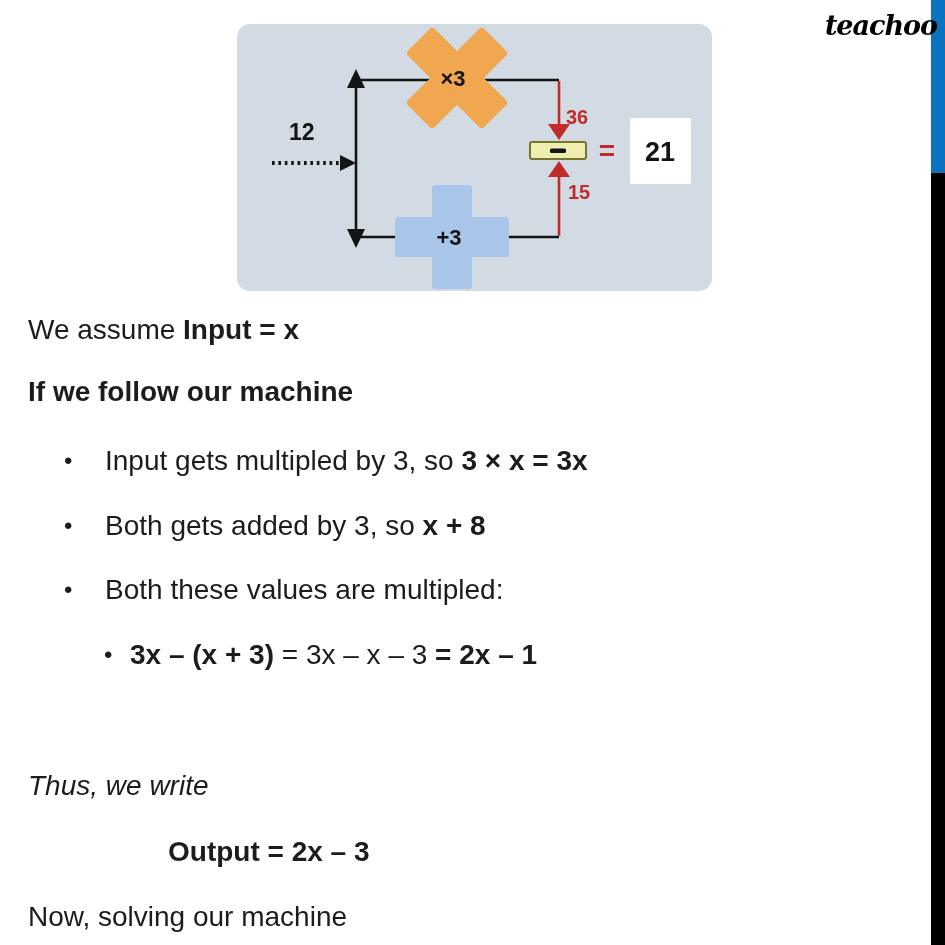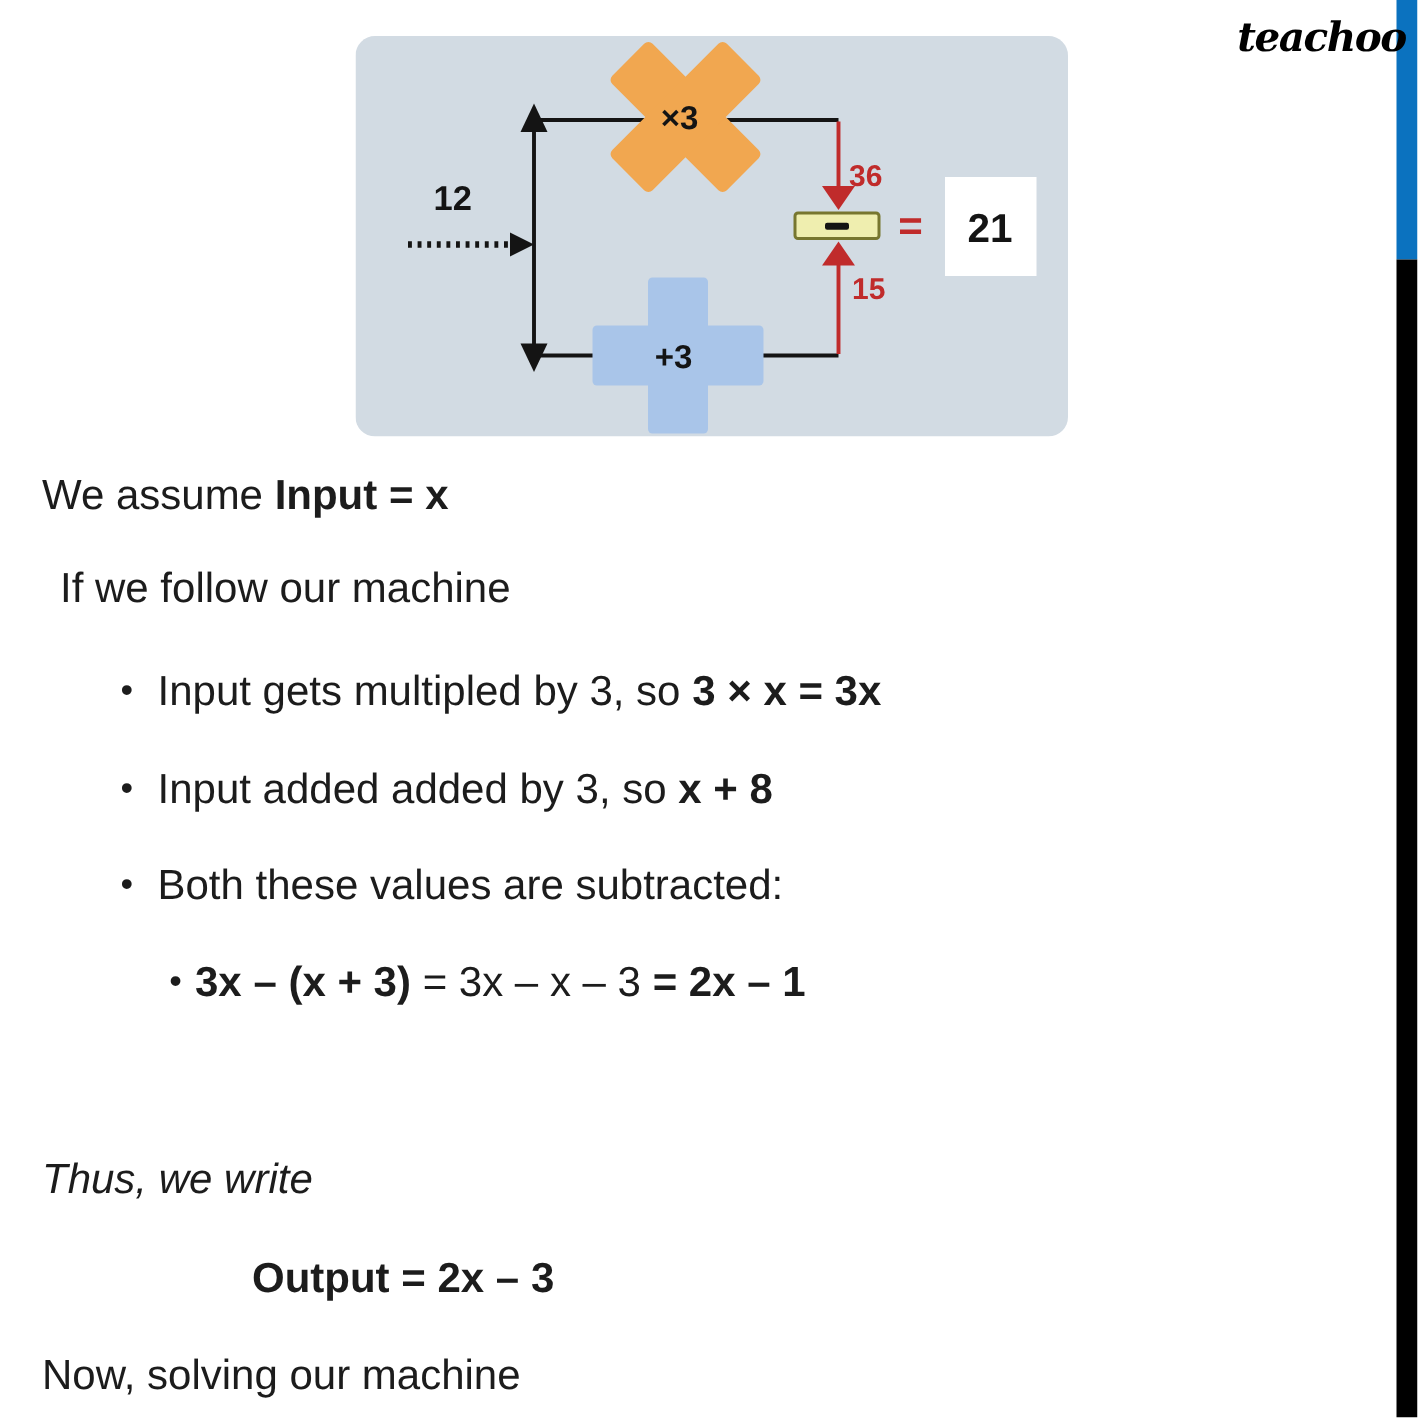--- a/index.html
+++ b/index.html
@@ -13,26 +13,26 @@
 
   
   #logo{left:756px;top:10px;width:170px;height:54px;
         font-family:"DejaVu Serif",serif;font-style:italic;font-weight:bold;
         font-size:27px;letter-spacing:-1px;color:#000;text-align:center;margin-left:40px;}
 
   
   #diagram{left:237px;top:24px;width:475px;height:267px;}
 
   
-  .tline{font-size:28px;line-height:34px;white-space:nowrap;text-align:center;}
+  .tline{font-size:28px;line-height:34px;white-space:nowrap;}
   .tline b{font-weight:700;}
   .bullet-line{display:flex;}
   .dot{font-size:24px;}
   #line-assume{left:28px;top:313px;}
-  #line-follow{left:40px;top:375px;}
+  #line-follow{left:28px;top:375px;font-weight:bold;}
   #line-b1{left:64px;top:444px;}
   #line-b2{left:64px;top:509px;}
   #line-b3{left:64px;top:573px;}
   #line-sub{left:104px;top:638px;}
   #line-thus{left:28px;top:769px;font-style:italic;}
   #line-output{left:168px;top:835px;font-weight:700;}
   #line-now{left:28px;top:900px;}
   .dot-main{width:41px;}
   .dot-sub{width:26px;}
 
@@ -95,26 +95,26 @@
 
 <div id="line-follow" class="abs tline">If we follow our machine</div>
 
 <div id="line-b1" class="abs tline bullet-line">
   <span class="dot dot-main">•</span>
   <span><span>Input gets multipled by 3, so </span><b>3 × x = 3x</b></span>
 </div>
 
 <div id="line-b2" class="abs tline bullet-line">
   <span class="dot dot-main">•</span>
-  <span><span>Input added added by 3, so </span><b>x + 8</b></span>
+  <span><span>Both gets added by 3, so </span><b>x + 8</b></span>
 </div>
 
 <div id="line-b3" class="abs tline bullet-line">
   <span class="dot dot-main">•</span>
-  <span>Both these values are subtracted:</span>
+  <span>Both these values are multipled:</span>
 </div>
 
 <div id="line-sub" class="abs tline bullet-line">
   <span class="dot dot-sub">•</span>
   <span><b>3x – (x + 3)</b><span> = 3x – x – 3 </span><b>= 2x – 1</b></span>
 </div>
 
 <div id="line-thus" class="abs tline">Thus, we write</div>
 
 <div id="line-output" class="abs tline">Output = 2x – 3</div>

